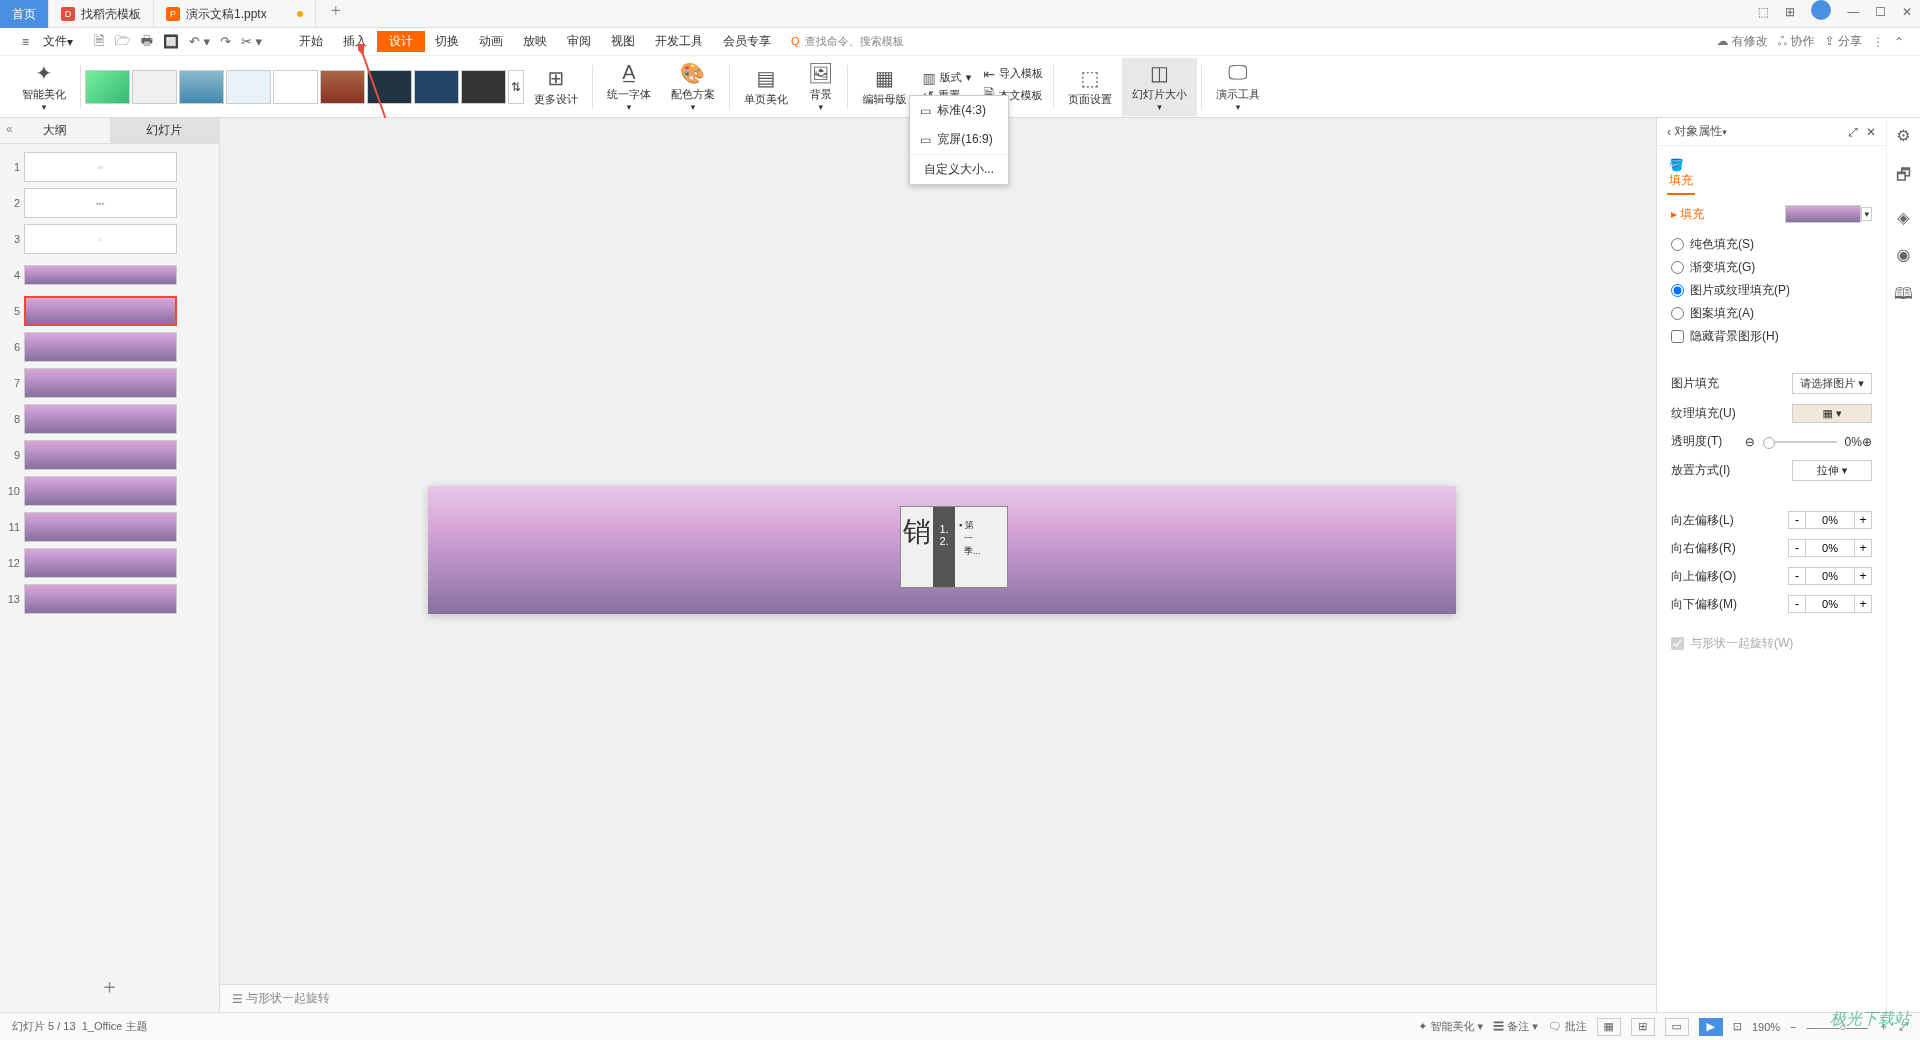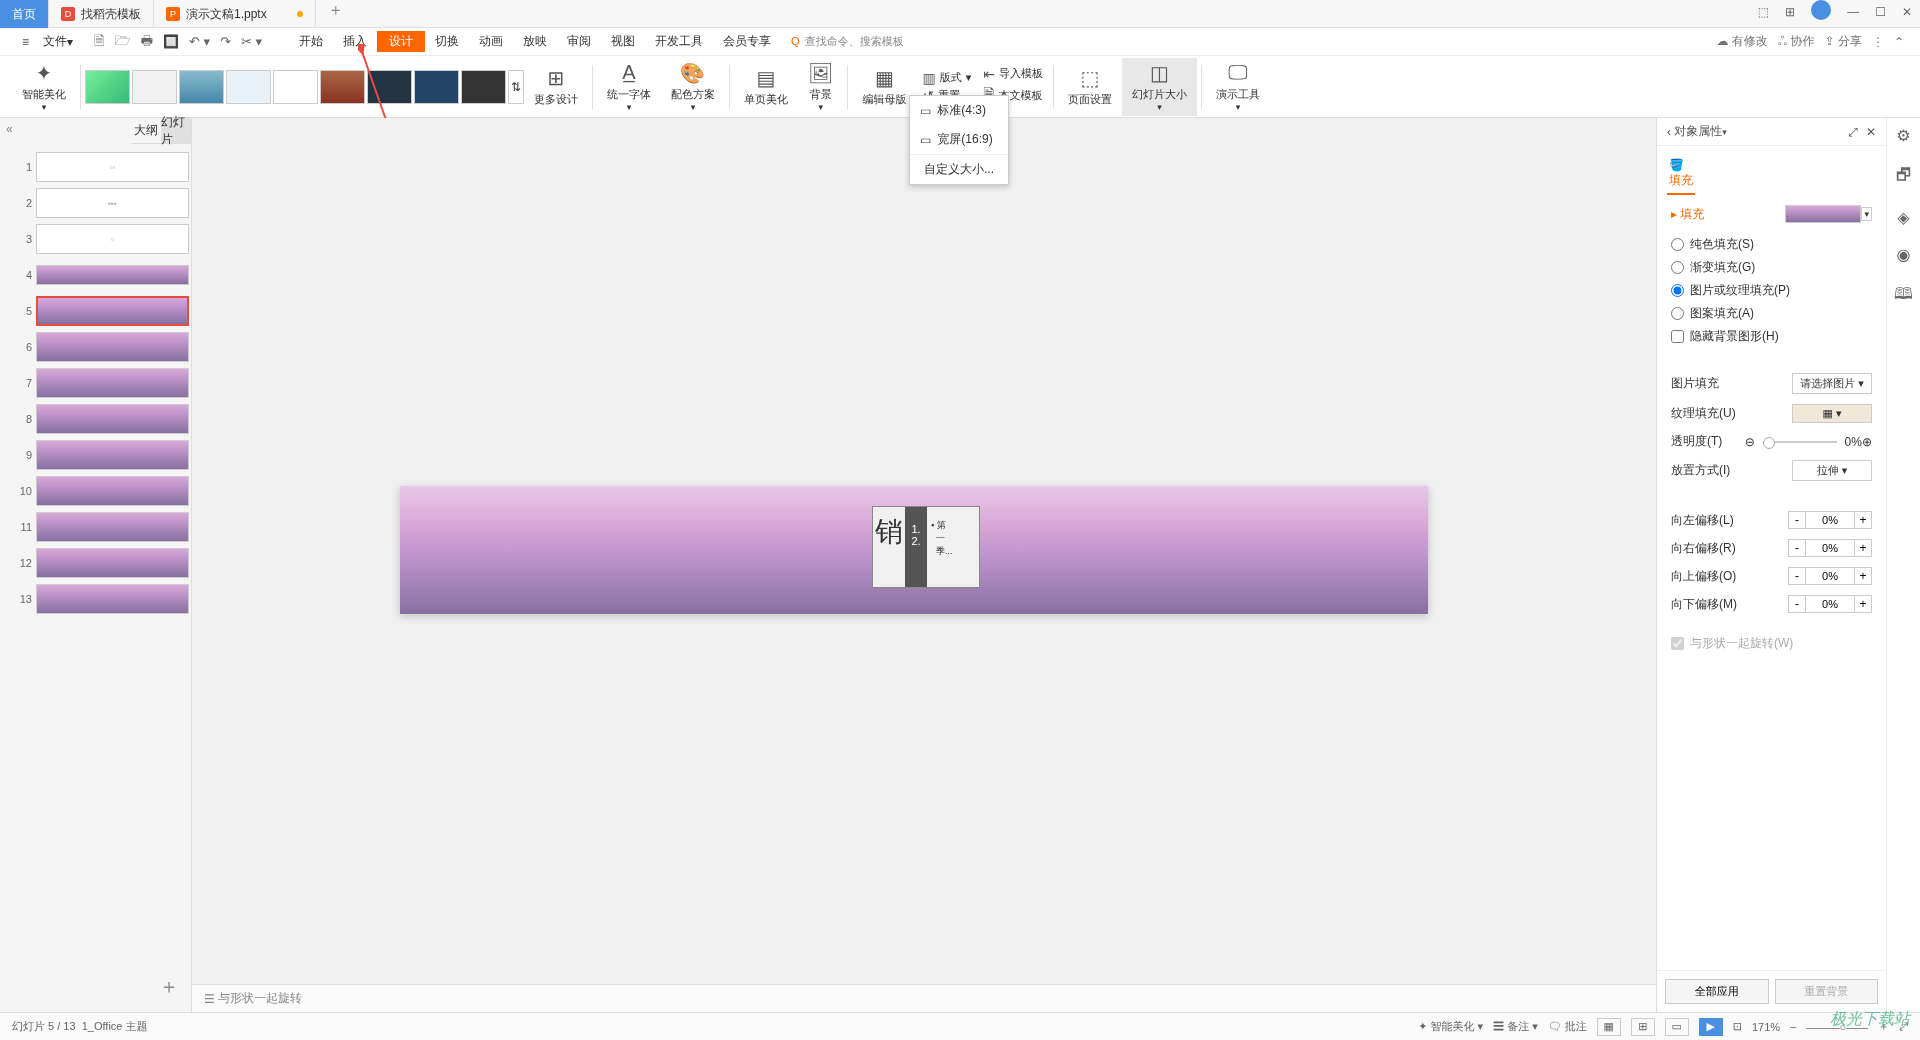--- a/index.html
+++ b/index.html
@@ -40,21 +40,21 @@
 .tplthumb:nth-child(5) { background: #fff; }
 .tplthumb:nth-child(6) { background: linear-gradient(#a64,#832); }
 .tplthumb:nth-child(7) { background: #234; }
 .tplthumb:nth-child(8) { background: #246; }
 .tplthumb:nth-child(9) { background: #333; }
 .tplexpand { width: 16px; height: 34px; display: flex; align-items: center; justify-content: center; border: 1px solid #ccc; cursor: pointer; }
 .halfbtn { display: flex; flex-direction: column; font-size: 11px; padding: 0 6px; cursor: pointer; gap: 2px; }
 .halfbtn-row { display: flex; align-items: center; gap: 4px; }
 .halfbtn-icon { font-size: 14px; color: #555; }
 .workspace { display: flex; height: calc(100vh - 146px); }
-.sidepanel { width: 192px; background: #f5f5f5; border-right: 1px solid #ddd; display: flex; flex-direction: column; align-items: flex-end; }
+.sidepanel { width: 220px; background: #f5f5f5; border-right: 1px solid #ddd; display: flex; flex-direction: column; }
 .sidetabs { display: flex; height: 26px; border-bottom: 1px solid #ddd; }
 .sidetab { flex: 1; display: flex; align-items: center; justify-content: center; cursor: pointer; font-size: 12px; }
 .sidetab.active { background: #e0e0e0; }
 .collapse-icon { position: absolute; left: 6px; top: 122px; cursor: pointer; color: #888; }
 .thumbs { flex: 1; overflow-y: auto; padding: 8px 2px; }
 .thumbrow { display: flex; align-items: center; margin-bottom: 6px; }
 .thumbnum { width: 18px; text-align: right; margin-right: 4px; font-size: 11px; color: #666; }
 .thumb { width: 153px; height: 30px; border: 1px solid #ccc; background: #fff; cursor: pointer; display: flex; align-items: center; justify-content: center; font-size: 8px; color: #aaa; overflow: hidden; }
 .thumb.sel { border: 2px solid #e74c3c; }
 .thumb.sky { background: linear-gradient(180deg, #d8a8d8 0%, #b890c8 40%, #8870a0 100%); }
@@ -444,24 +444,20 @@
             <input value="0%" style="">
             <button>+</button>
           </div>
         </div>
       <br>
       <label class="radio-row" style="color:#aaa">
           <input type="checkbox" checked="" disabled="" style="">
           <span>与形状一起旋转(W)</span>
         </label>
     </div>
-    <div class="rfoot">
-      <button>全部应用</button>
-      <button disabled="">重置背景</button>
-    </div>
   </div>
 
   <div class="sidebar-right">
     <span>⚙</span>
     <span>🗗</span>
     <span>◈</span>
     <span>◉</span>
     <span>🕮</span>
   </div>
 </div>
@@ -471,21 +467,21 @@
   <span>1_Office 主题</span>
   <div class="right">
     <span>✦ <span>智能美化</span> ▾</span>
     <span>☰ <span>备注</span> ▾</span>
     <span>🗨 <span>批注</span></span>
     <span class="viewbtn">▦</span>
     <span class="viewbtn">⊞</span>
     <span class="viewbtn">▭</span>
     <span class="viewbtn play">▶</span>
     <span>⊡</span>
-    <span>171%</span>
+    <span>190%</span>
     <span>−</span>
     <span>———○——</span>
     <span>＋</span>
     <span>⤢</span>
   </div>
 </div>
 
 <div class="watermark">极光下载站</div>
 
 </body></html>

